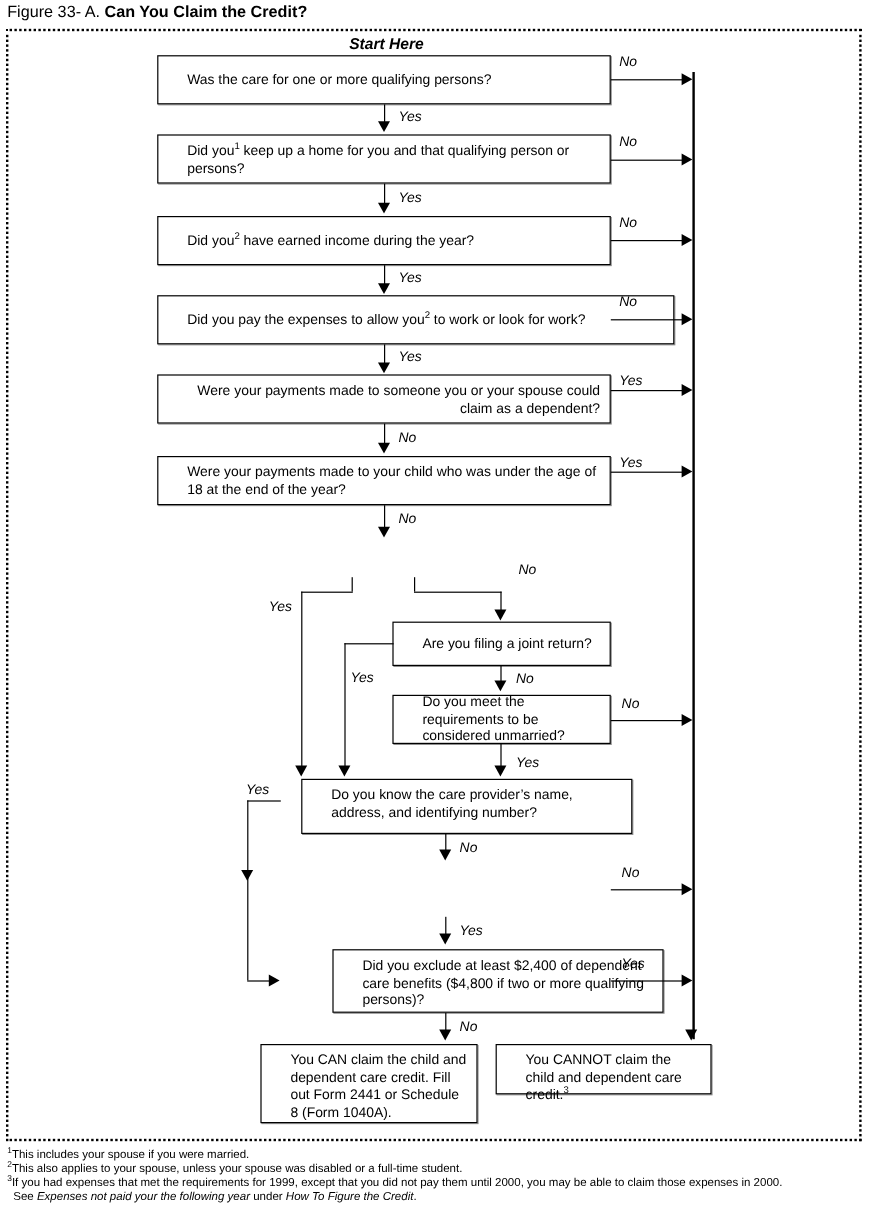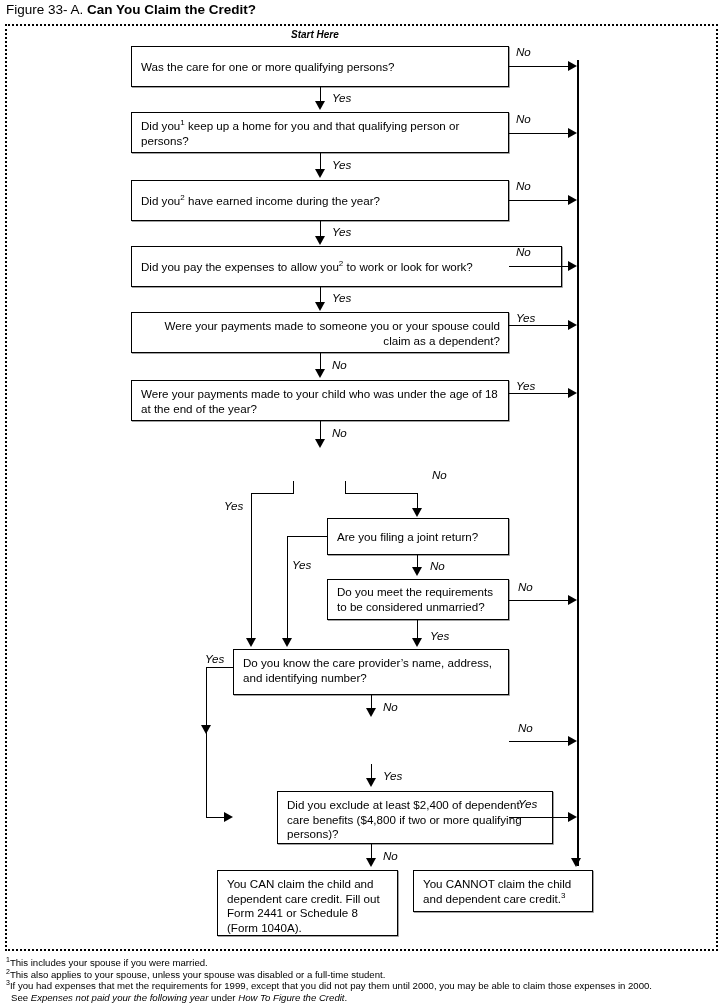--- a/index.html
+++ b/index.html
@@ -30,32 +30,32 @@
   }
 
   
   .node{
     position:absolute;
     box-sizing:border-box;
     border:1.6px solid #000;
     background:#fff;
     font-size:11.6px;
     line-height:14.6px;
-    padding:6px 8px 5px 9px;
+    padding:6px 8px 5px 24px;
     
     box-shadow:0.8px 0.8px 0 #8a8a8a;
   }
   .node.center-v{display:flex;align-items:center;}
   .node sup{font-size:8px;vertical-align:super;line-height:0;}
   .node i{font-style:italic;}
 
   
   .start-here{
     position:absolute;
-    font-size:10px;font-style:italic;font-weight:bold;
+    font-size:13px;font-style:italic;font-weight:bold;
     white-space:nowrap;
   }
 
   
   .blabel{
     position:absolute;
     font-size:11.6px;font-style:italic;
     white-space:nowrap;
   }
 
@@ -127,21 +127,21 @@
 
 
   <div class="node center-v" style="left:327px;top:518px;width:182px;height:37px;">
     <span>Are you filing a joint return?</span>
   </div>
 
   <div class="node center-v" style="left:327px;top:579px;width:182px;height:41px;">
     <span>Do you meet the requirements to be considered unmarried?</span>
   </div>
 
-  <div class="node" style="left:233px;top:649px;width:276px;height:46px;">
+  <div class="node" style="left:251px;top:649px;width:276px;height:46px;">
     <span>Do you know the care provider’s name, address, and identifying number?</span>
   </div>
 
 
   <div class="node" style="left:233px;top:791px;width:276px;height:53px;margin-left:44px;">
     <span>Did you exclude at least $2,400 of dependent care benefits ($4,800 if two or more qualifying persons)?</span>
   </div>
 
   <div class="node" style="left:217px;top:870px;width:181px;height:66px;">
     <span>You CAN claim the child and dependent care credit. Fill out Form 2441 or Schedule 8 (Form 1040A).</span>

